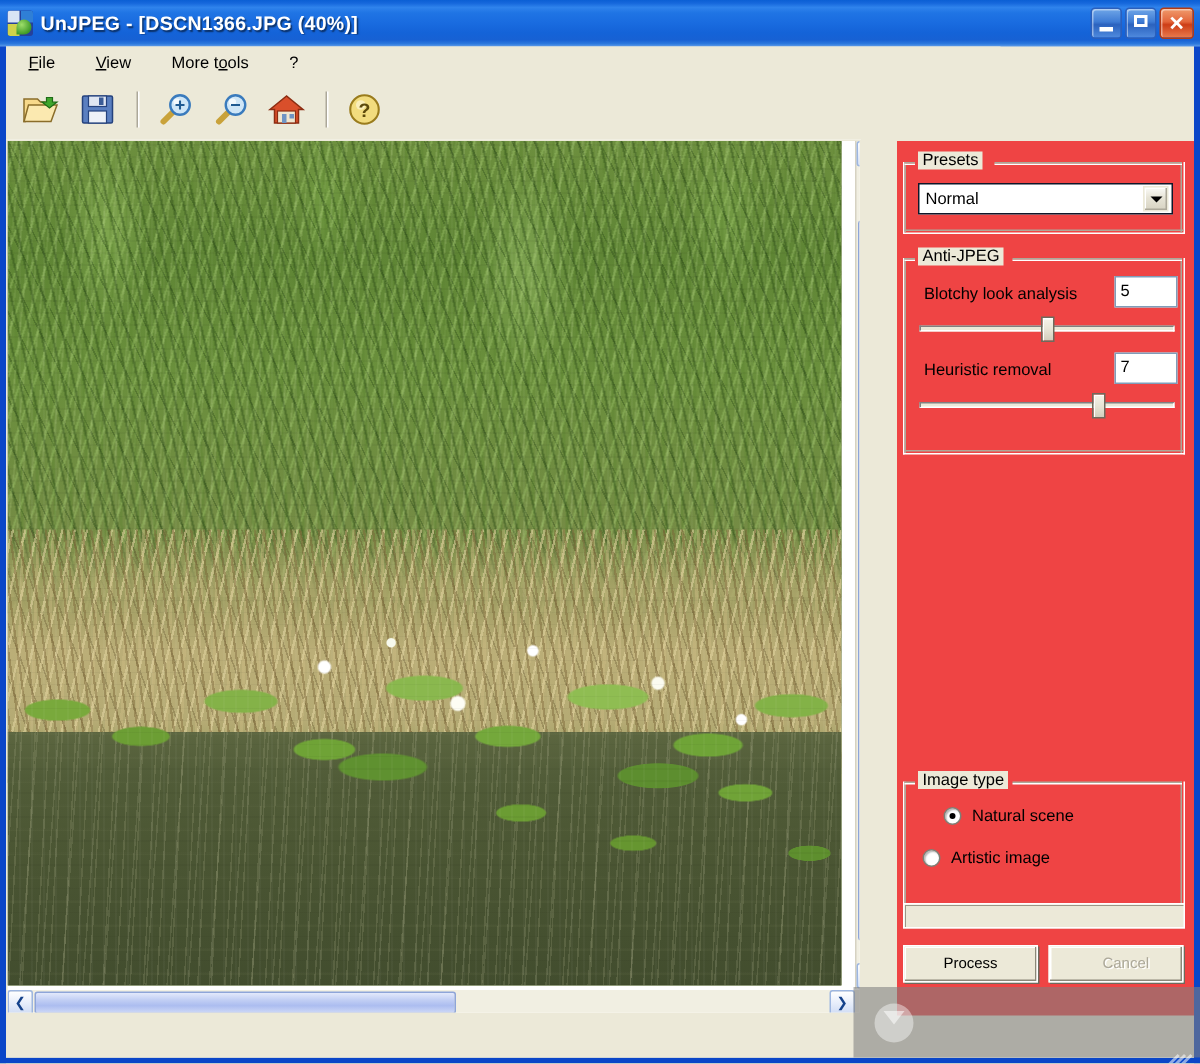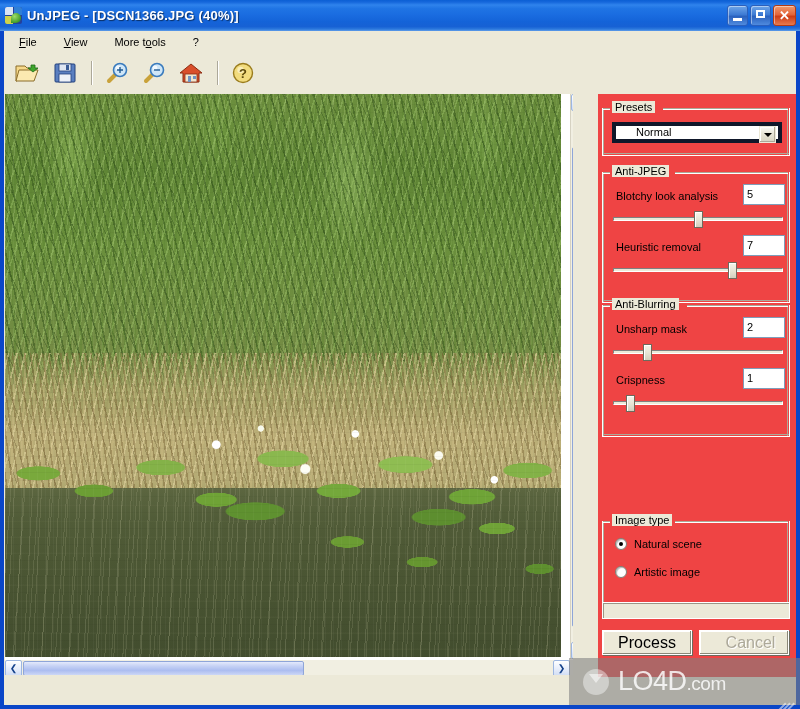--- a/index.html
+++ b/index.html
@@ -375,25 +375,24 @@
     white-space: nowrap;
   }
   .gb-side-l { position:absolute; left:0; top:0; bottom:0; width:1px; background:#aca899; }
   .gb-side-r { position:absolute; right:1px; top:0; bottom:0; width:1px; background:#aca899; }
   .gb-side-b { position:absolute; left:0; right:0; bottom:1px; height:1px; background:#aca899; }
 
   .combo {
     position: absolute;
     height: 21px;
     background: #ffffff;
-    border: 4px solid #0f172a;
-    box-sizing: border-box;
-    display: flex;
-    align-items: flex-start;
-    padding-left: 16px;
+    border: 1px solid #0f172a;
+    box-sizing: border-box;
+    display: flex;
+    align-items: center;
   }
   .combo .combo-value {
     flex: 1 1 auto;
     padding-left: 4px;
     font-size: 11px;
     color: #000000;
     white-space: nowrap;
   }
   .combo .combo-arrow {
     width: 17px; height: 17px;
@@ -492,21 +491,21 @@
     box-shadow: inset 1px 1px 0 #9a9686;
     box-sizing: border-box;
   }
   .pbtn {
     position: absolute;
     height: 25px;
     background: #ece9d8;
     border: 1px solid #ffffff;
     box-shadow: inset -1px -1px 0 #8b8878, inset 1px 1px 0 #ffffff, 1px 1px 0 #6e6a5d;
     box-sizing: border-box;
-    font-size: 16px;
+    font-size: 10px;
     color: #000000;
     display: flex;
     align-items: center;
     justify-content: center;
     cursor: default;
   }
   .pbtn.disabled { color: #aca899; text-shadow: 1px 1px 0 #ffffff; padding-left: 13px; }
 
   
   .statusarea {
@@ -730,53 +729,31 @@
         </div>
 
         <div class="lbl" style="left:13px;top:69px;">Heuristic removal</div>
         <div class="numbox" style="left:140px;top:63px;">7</div>
         <div class="slider" style="left:10px;top:89px;width:170px;">
           <div class="track"></div>
           <div class="thumb" style="left:70%;"></div>
         </div>
       </div>
 
-      <div class="groupbox" style="top:211px;height:132px;">
-        <div class="gb-side-l"></div>
-          <div class="gb-side-r"></div>
-          <div class="gb-side-b"></div>
-        <div class="gb-line-l"></div>
-        <div class="gb-line-r" style="left:84px;right:1px;width:auto;"></div>
-        <div class="gb-title">Anti-Blurring</div>
-
-        <div class="lbl" style="left:13px;top:18px;">Unsharp mask</div>
-        <div class="numbox" style="left:140px;top:12px;">2</div>
-        <div class="slider" style="left:10px;top:38px;width:170px;">
-          <div class="track"></div>
-          <div class="thumb" style="left:20%;"></div>
-        </div>
-
-        <div class="lbl" style="left:13px;top:69px;">Crispness</div>
-        <div class="numbox" style="left:140px;top:63px;">1</div>
-        <div class="slider" style="left:10px;top:89px;width:170px;">
-          <div class="track"></div>
-          <div class="thumb" style="left:10%;"></div>
-        </div>
-      </div>
 
 
       <div class="groupbox" style="top:427px;height:92px;">
         <div class="gb-side-l"></div>
           <div class="gb-side-r"></div>
           <div class="gb-side-b"></div>
         <div class="gb-line-l"></div>
         <div class="gb-line-r" style="left:72px;right:1px;width:auto;"></div>
         <div class="gb-title">Image type</div>
 
-        <div class="radio-row" style="left:12px;top:17px;align-items:center;">
+        <div class="radio-row" style="left:26px;top:17px;align-items:center;">
           <span class="radio checked"></span>
           <span>Natural scene</span>
         </div>
         <div class="radio-row" style="left:12px;top:45px;">
           <span class="radio"></span>
           <span>Artistic image</span>
         </div>
       </div>
 
       <div class="progressbar" style="top:508px;">
@@ -789,20 +766,17 @@
       <div class="pbtn disabled" style="left:101px;top:536px;width:90px;">
         <span>Cancel</span>
       </div>
     </div>
   </div>
 
   <div class="statusarea"></div>
 
   <div class="watermark">
     <div class="wm-logo"></div>
-    <div class="wm-text">
-      <span>LO4D</span><span class="dotcom">.com</span>
-    </div>
   </div>
   <div class="resize-grip">
       <i></i>
     </div>
 </div>
 
 </body></html>

